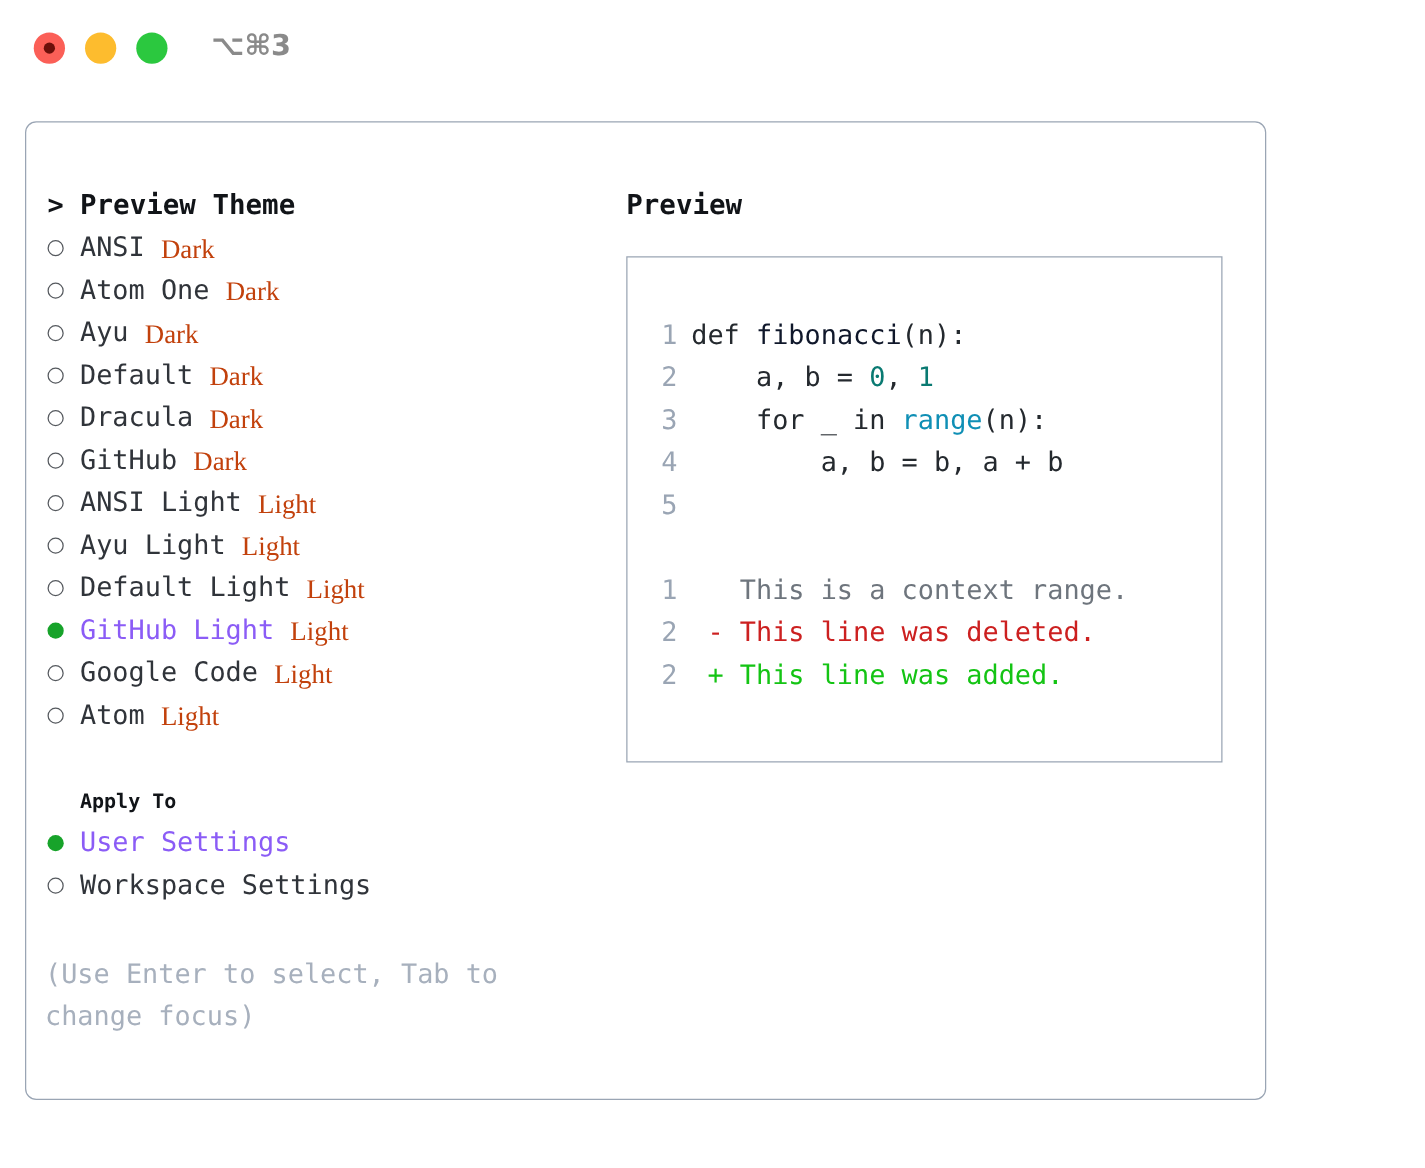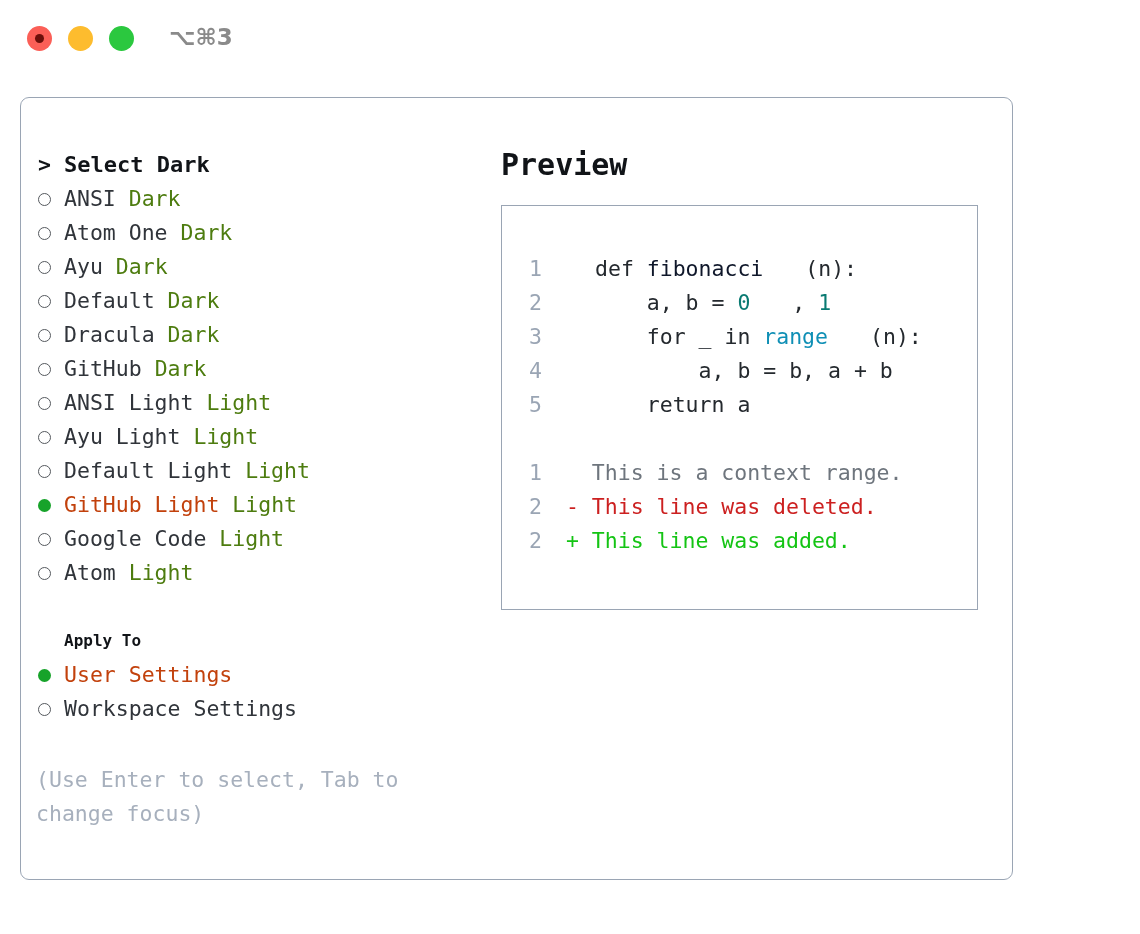--- a/index.html
+++ b/index.html
@@ -122,22 +122,22 @@
   .header-row {
     font-weight: 700;
     color: #111418;
     font-size: 22px;
   }
   .header-row .marker {
     font-weight: 700;
     color: #111418;
   }
   .item-name   { color: #30343a; }
-  .item-name.sel { color: #c2410c; }
-  .item-tag    { color: #4d7c0f; }
+  .item-name.sel { color: #8b5cf6; }
+  .item-tag    { color: #c2410c; font-family: Liberation Serif, serif; }
   .spacer-row  { height: 34px; }
 
   .subhead {
     font-weight: 700;
     color: #111418;
     font-size: 16px;
   }
 
   .hint {
     position: absolute;
@@ -151,21 +151,21 @@
   }
 
   
   .right-col {
     position: absolute;
     left: 480px;
     top: 50px;
     width: 490px;
   }
   .preview-label {
-    font-size: 30px;
+    font-size: 22px;
     font-weight: 700;
     color: #111418;
     line-height: 34px;
   }
   .code-box {
     position: absolute;
     left: 0px;
     top: 57px;
     width: 477px;
     height: 405px;
@@ -190,21 +190,21 @@
     display: inline-block;
     width: 26px;
     flex: 0 0 26px;
     text-align: right;
     color: #9aa5b4;
     padding-right: 11px;
   }
   .ln.blank { color: transparent; }
   .code-text { white-space: pre; }
 
-  .tok-plain { color: #24292e; margin-left: 42px; }
+  .tok-plain { color: #24292e; }
   .tok-fn    { color: #0f172a; }
   .tok-num   { color: #0a7a72; }
   .tok-built { color: #0f8fb5; }
   .tok-ctx   { color: #6e757d; }
   .tok-del   { color: #cc2020; text-align: right; }
   .tok-add   { color: #14c414; }
 </style>
 </head>
 <body>
 
@@ -220,21 +220,21 @@
     </div>
     <div class="title-text">⌥⌘3</div>
   </div>
 
   <div class="panel">
 
     <div class="left-col">
 
       <div class="row header-row">
         <span class="marker">&gt;</span>
-        <span>Select Dark</span>
+        <span>Preview Theme</span>
       </div>
 
       <div id="theme-items">
           <div class="row"><span class="marker"><span class="bullet-ring"></span></span><span class="item-name">ANSI</span><span> </span><span class="item-tag">Dark</span></div>
           <div class="row"><span class="marker"><span class="bullet-ring"></span></span><span class="item-name">Atom One</span><span> </span><span class="item-tag">Dark</span></div>
           <div class="row"><span class="marker"><span class="bullet-ring"></span></span><span class="item-name">Ayu</span><span> </span><span class="item-tag">Dark</span></div>
           <div class="row"><span class="marker"><span class="bullet-ring"></span></span><span class="item-name">Default</span><span> </span><span class="item-tag">Dark</span></div>
           <div class="row"><span class="marker"><span class="bullet-ring"></span></span><span class="item-name">Dracula</span><span> </span><span class="item-tag">Dark</span></div>
           <div class="row"><span class="marker"><span class="bullet-ring"></span></span><span class="item-name">GitHub</span><span> </span><span class="item-tag">Dark</span></div>
           <div class="row"><span class="marker"><span class="bullet-ring"></span></span><span class="item-name">ANSI Light</span><span> </span><span class="item-tag">Light</span></div>
@@ -261,21 +261,21 @@
     <div class="hint">(Use Enter to select, Tab to change focus)</div>
 
     <div class="right-col">
       <div class="preview-label">Preview</div>
       <div class="code-box">
         <div class="code-inner" id="code-lines">
             <div class="code-line"><span class="ln">1</span><span class="code-text"><span class="tok-plain">def </span><span class="tok-fn">fibonacci</span><span class="tok-plain">(n):</span></span></div>
             <div class="code-line"><span class="ln">2</span><span class="code-text"><span class="tok-plain">    a, b = </span><span class="tok-num">0</span><span class="tok-plain">, </span><span class="tok-num">1</span></span></div>
             <div class="code-line"><span class="ln">3</span><span class="code-text"><span class="tok-plain">    for _ in </span><span class="tok-built">range</span><span class="tok-plain">(n):</span></span></div>
             <div class="code-line"><span class="ln">4</span><span class="code-text"><span class="tok-plain">        a, b = b, a + b</span></span></div>
-            <div class="code-line"><span class="ln">5</span><span class="code-text"><span class="tok-plain">    return a</span></span></div>
+            <div class="code-line"><span class="ln">5</span></div>
             <div class="code-line"><span class="ln blank">&nbsp;</span><span class="code-text"></span></div>
             <div class="code-line"><span class="ln">1</span><span class="code-text"><span class="tok-ctx">   This is a context range.</span></span></div>
             <div class="code-line"><span class="ln">2</span><span class="code-text"><span class="tok-del"> - This line was deleted.</span></span></div>
             <div class="code-line"><span class="ln">2</span><span class="code-text"><span class="tok-add"> + This line was added.</span></span></div>
           </div>
       </div>
     </div>
 
   </div>
 </div>

